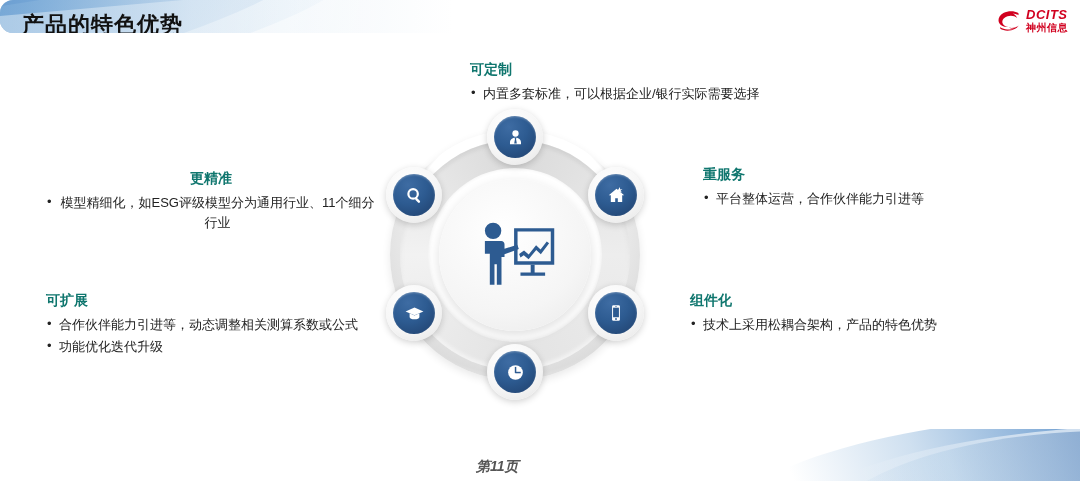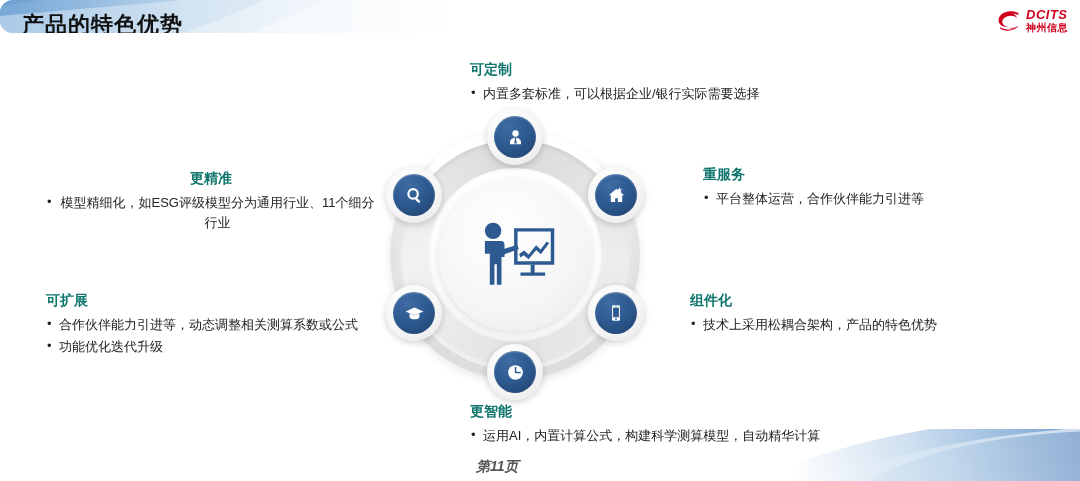--- a/index.html
+++ b/index.html
@@ -147,24 +147,20 @@
     <div class="t-head">可扩展</div>
     <div class="t-item">合作伙伴能力引进等，动态调整相关测算系数或公式</div>
     <div class="t-item">功能优化迭代升级</div>
   </div>
 
   <div class="tblock b-component">
     <div class="t-head">组件化</div>
     <div class="t-item">技术上采用松耦合架构，产品的特色优势</div>
   </div>
 
-  <div class="tblock b-smart">
-    <div class="t-head">更智能</div>
-    <div class="t-item">运用AI，内置计算公式，构建科学测算模型，自动精华计算</div>
-  </div>
 
   <div class="diagram">
     <div class="ring-shadow"></div>
     <div class="ring"></div>
     <div class="ring-inner"></div>
 
     <div class="hub">
       <span>
         <svg viewBox="0 0 92 80" width="84" height="73" aria-hidden="true">
           <g fill="#2d5b91">

